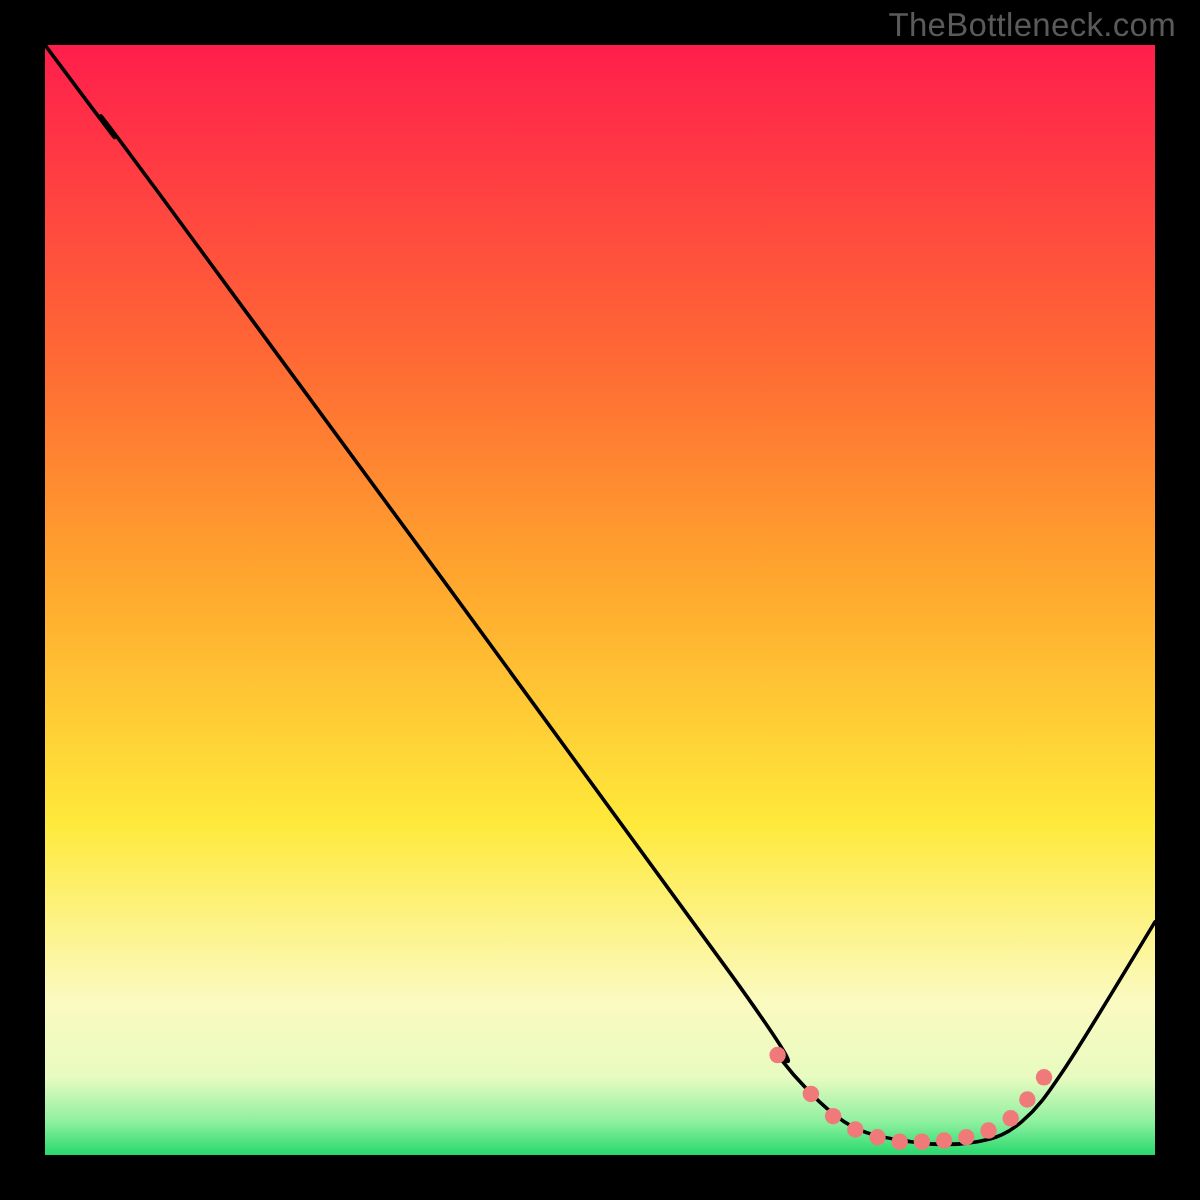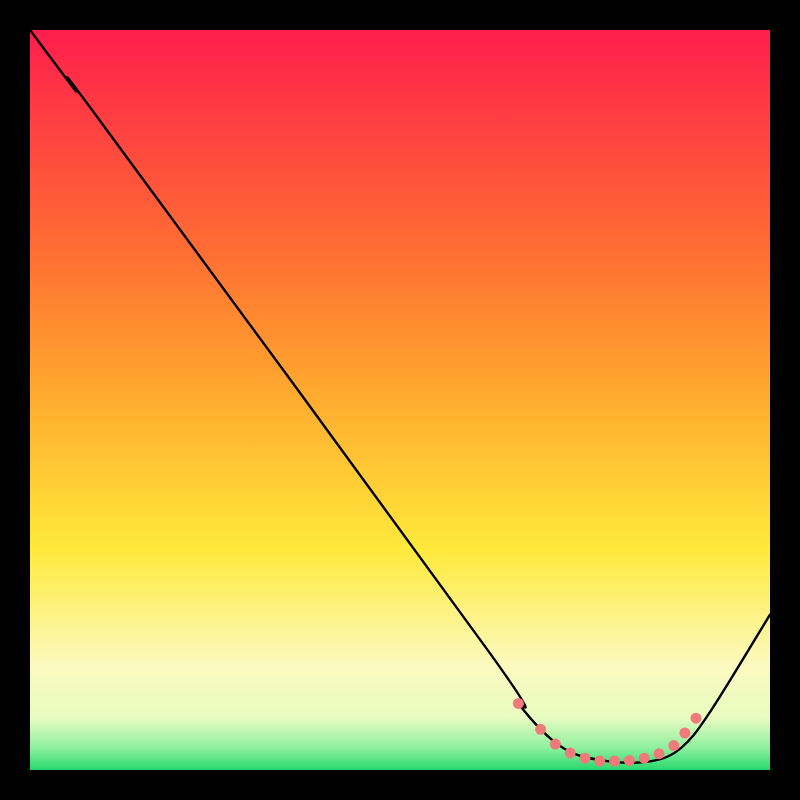--- a/index.html
+++ b/index.html
@@ -34,20 +34,21 @@
   }
   svg.curve {
     position: absolute;
     inset: 0;
   }
 </style>
 </head>
 <body>
 
 <div class="stage">
+  <div class="watermark">TheBottleneck.com</div>
 
   <div class="plot-area">
     <svg class="grad" viewBox="0 0 740 740" preserveAspectRatio="none">
       <defs>
         <linearGradient id="g1" x1="0" y1="0" x2="0" y2="1">
           <stop id="s-red" offset="0%" stop-color="#ff1e4c"></stop>
           <stop id="s-or1" offset="30%" stop-color="#ff6e33"></stop>
           <stop id="s-or2" offset="48%" stop-color="#ffa62e"></stop>
           <stop id="s-yel" offset="70%" stop-color="#ffe93a"></stop>
           <stop id="s-ly" offset="86%" stop-color="#fbfac0"></stop>

